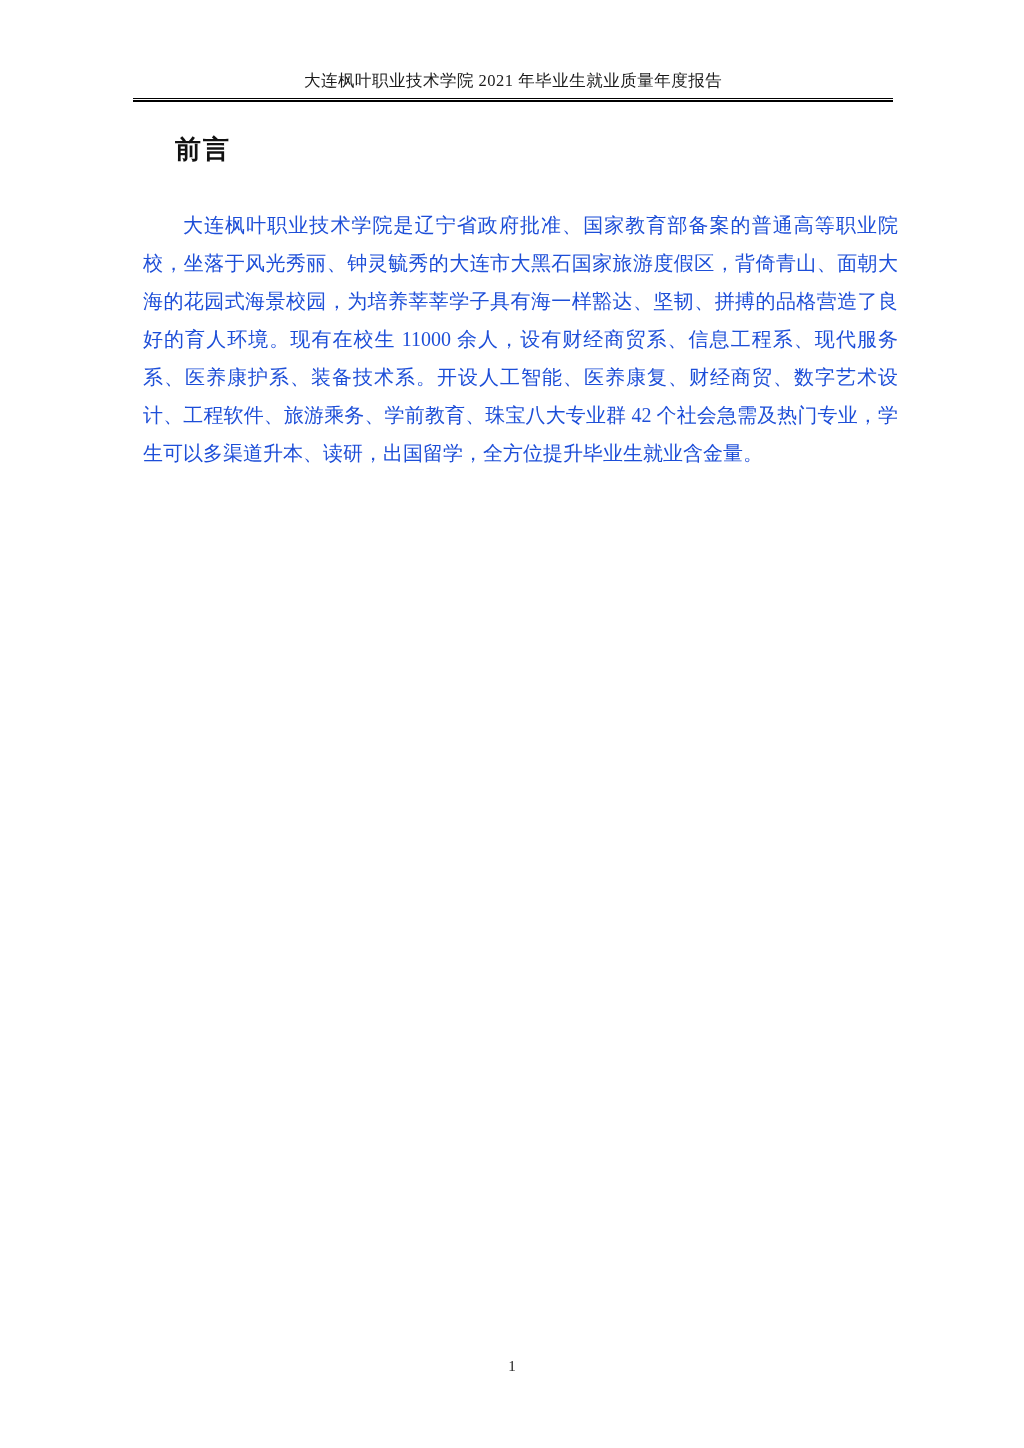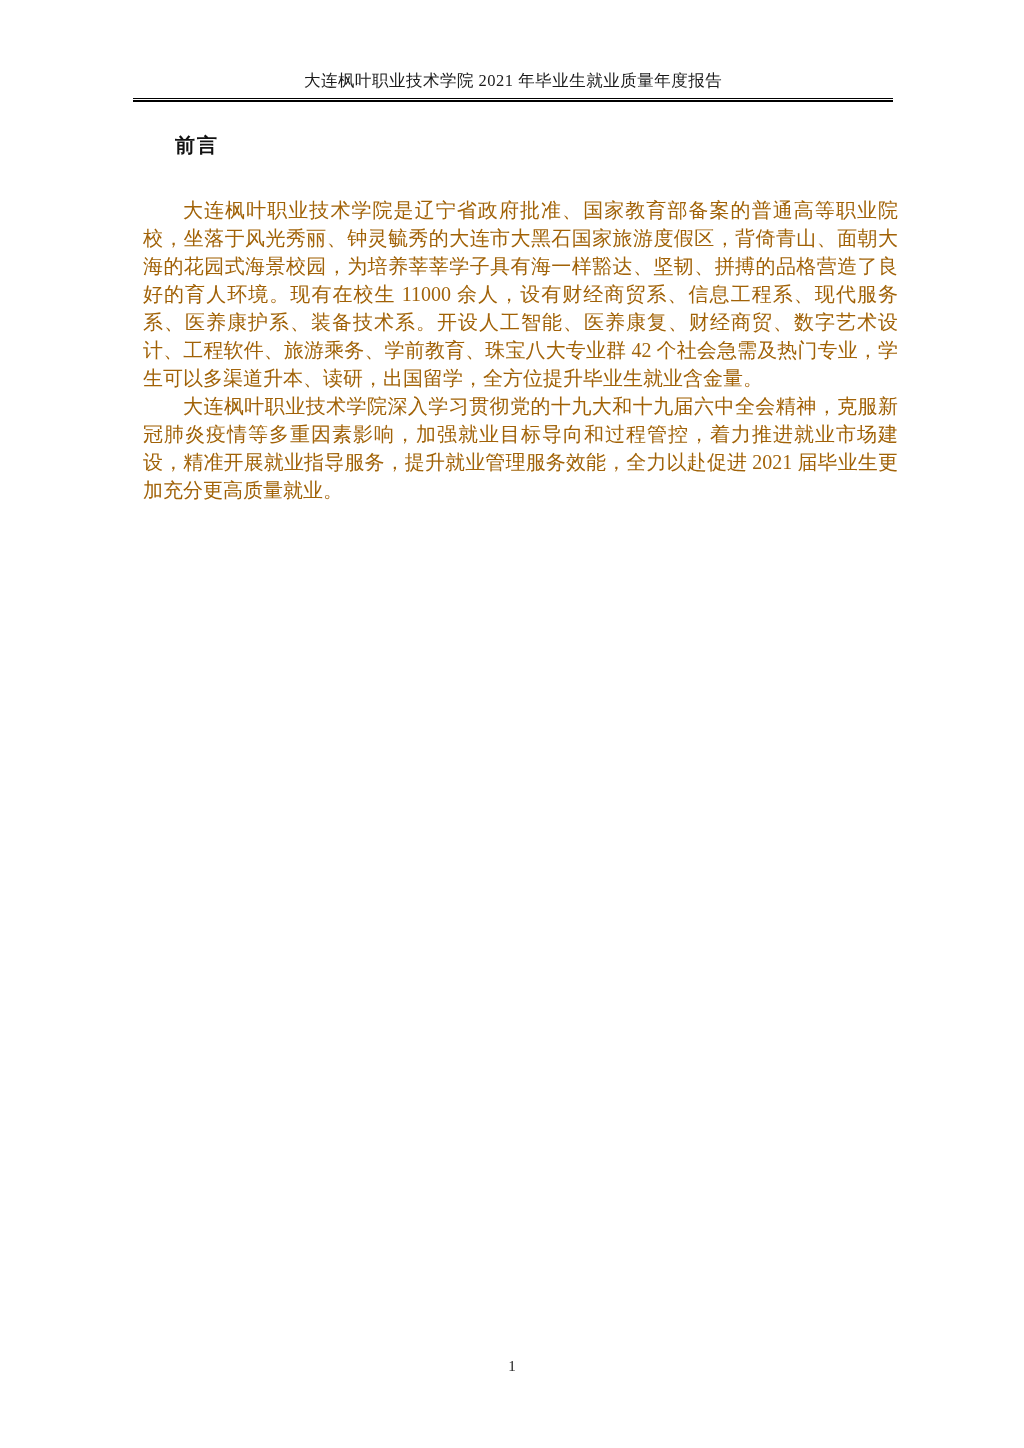--- a/index.html
+++ b/index.html
@@ -35,36 +35,36 @@
     white-space: nowrap;
   }
   .header-rule { width: 100%; }
   .rule-thin  { height: 1px; background: #000; }
   .rule-thick { height: 2px; background: #000; margin-top: 1px; }
 
   .section-heading {
     position: absolute;
     top: 132px;
     left: 175px;
-    font-size: 20px;
+    font-size: 26px;
     font-weight: bold;
     letter-spacing: 2px;
     color: #111;
   }
 
   .body-text {
     position: absolute;
-    top: 196px;
+    top: 206px;
     left: 143px;
     width: 755px;
     font-size: 20px;
-    line-height: 28px;
+    line-height: 38px;
     text-align: justify;
     text-justify: inter-ideograph;
-    color: #a16207;
+    color: #1d4ed8;
   }
   .body-text p {
     text-indent: 2em;
     margin: 0;
   }
 
   .footer {
     position: absolute;
     top: 1358px;
     left: 0;
@@ -84,20 +84,19 @@
     <div class="header-rule">
       <div class="rule-thin"></div>
       <div class="rule-thick"></div>
     </div>
   </div>
 
   <h1 class="section-heading">前言</h1>
 
   <div class="body-text">
     <p>大连枫叶职业技术学院是辽宁省政府批准、国家教育部备案的普通高等职业院校，坐落于风光秀丽、钟灵毓秀的大连市大黑石国家旅游度假区，背倚青山、面朝大海的花园式海景校园，为培养莘莘学子具有海一样豁达、坚韧、拼搏的品格营造了良好的育人环境。现有在校生 11000 余人，设有财经商贸系、信息工程系、现代服务系、医养康护系、装备技术系。开设人工智能、医养康复、财经商贸、数字艺术设计、工程软件、旅游乘务、学前教育、珠宝八大专业群 42 个社会急需及热门专业，学生可以多渠道升本、读研，出国留学，全方位提升毕业生就业含金量。</p>
-    <p>大连枫叶职业技术学院深入学习贯彻党的十九大和十九届六中全会精神，克服新冠肺炎疫情等多重因素影响，加强就业目标导向和过程管控，着力推进就业市场建设，精准开展就业指导服务，提升就业管理服务效能，全力以赴促进 2021 届毕业生更加充分更高质量就业。</p>
   </div>
 
   <div class="footer">
     <span>1</span>
   </div>
 
 </div>
 
 </body></html>

